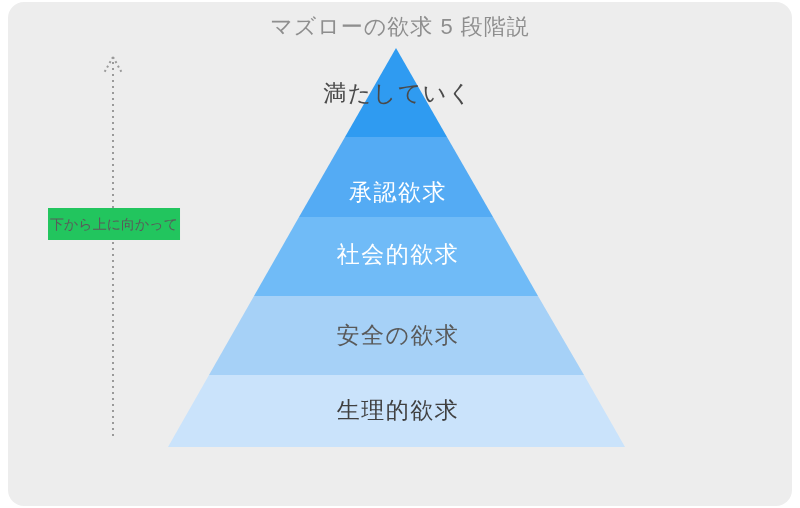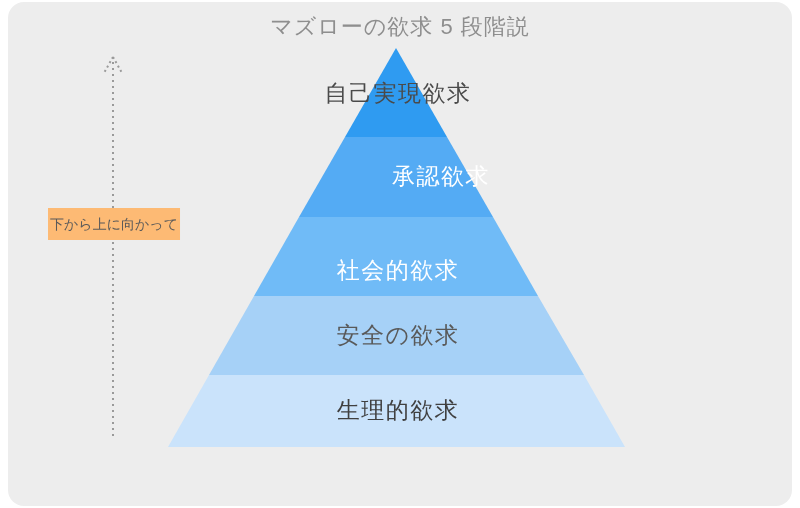--- a/index.html
+++ b/index.html
@@ -38,29 +38,29 @@
   .level-label {
     position: absolute;
     left: 398px;
     transform: translate(-50%, -50%);
     white-space: nowrap;
     font-size: 23px;
     font-weight: 500;
     letter-spacing: 1.5px;
   }
   .level-label.l0 { top: 93px; }
-  .level-label.l1 { top: 176px; margin-left: 43px; }
+  .level-label.l1 { top: 192px; }
   .level-label.l2 { top: 254px; }
   .level-label.l3 { top: 335px; }
   .level-label.l4 { top: 410px; }
   .side-note {
     position: absolute;
     left: 114px; top: 224px;
     transform: translate(-50%, -50%);
-    background: #fdba74;
+    background: #22c55e;
     padding: 4px 2px;
     text-align: center;
     font-size: 14px;
     font-weight: 500;
     line-height: 24px;
     color: #5A5A5A;
     white-space: nowrap;
   }
 </style>
 </head>
@@ -80,23 +80,23 @@
       <line x1="113" y1="57" x2="122" y2="73" stroke-width="2" stroke-dasharray="2 3" stroke="#9A9A9A"></line>
     </g>
 
     <polygon points="396,48 447,137 345,137" fill="#2F9BF1"></polygon>
     <polygon points="345,137 447,137 493,217 299,217" fill="#54ABF4"></polygon>
     <polygon points="299,217 493,217 538,296 254,296" fill="#70BBF7"></polygon>
     <polygon points="254,296 538,296 584,375 209,375" fill="#A6D1F7"></polygon>
     <polygon points="209,375 584,375 625,447 168,447" fill="#CAE3FB"></polygon>
   </svg>
 
-  <div class="level-label l0" style="color: rgb(74, 74, 74);">自己実現欲求</div>
+  <div class="level-label l0" style="color: rgb(74, 74, 74);">満たしていく</div>
   <div class="level-label l1" style="color: rgb(255, 255, 255);">承認欲求</div>
-  <div class="level-label l2" style="color: rgb(255, 255, 255); margin-top: 16px;">社会的欲求</div>
+  <div class="level-label l2" style="color: rgb(255, 255, 255);">社会的欲求</div>
   <div class="level-label l3" style="color: rgb(89, 89, 89);">安全の欲求</div>
   <div class="level-label l4" style="color: #404040;">生理的欲求</div>
 
   <div class="side-note">
     <div>下から上に向かって</div>
   </div>
 
 </div>
 
 </body></html>

